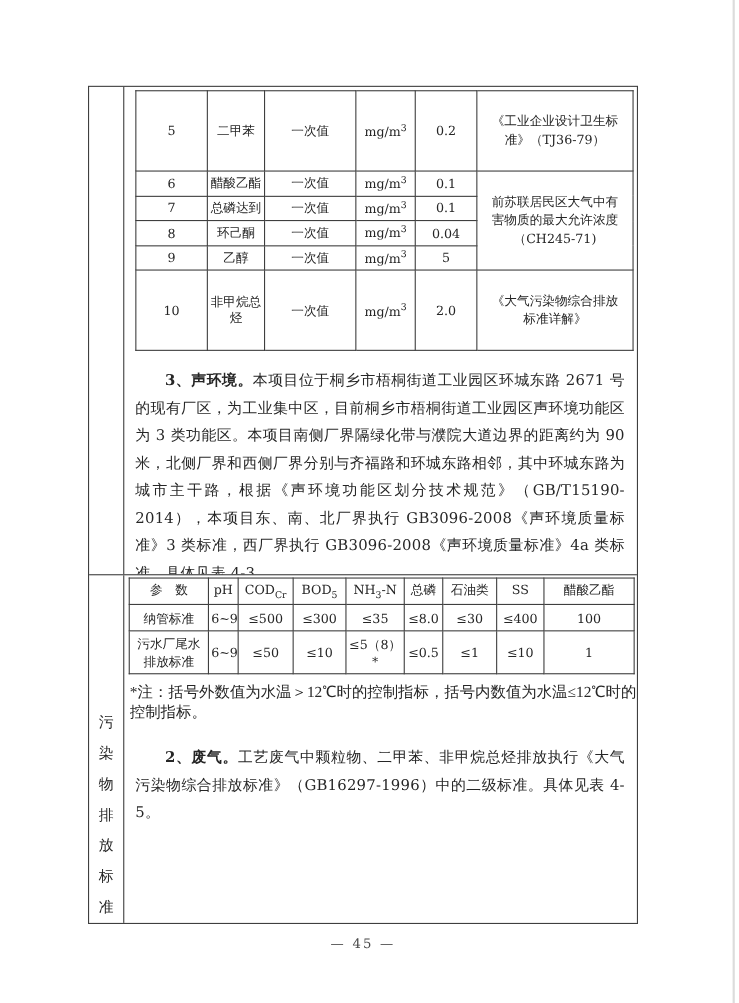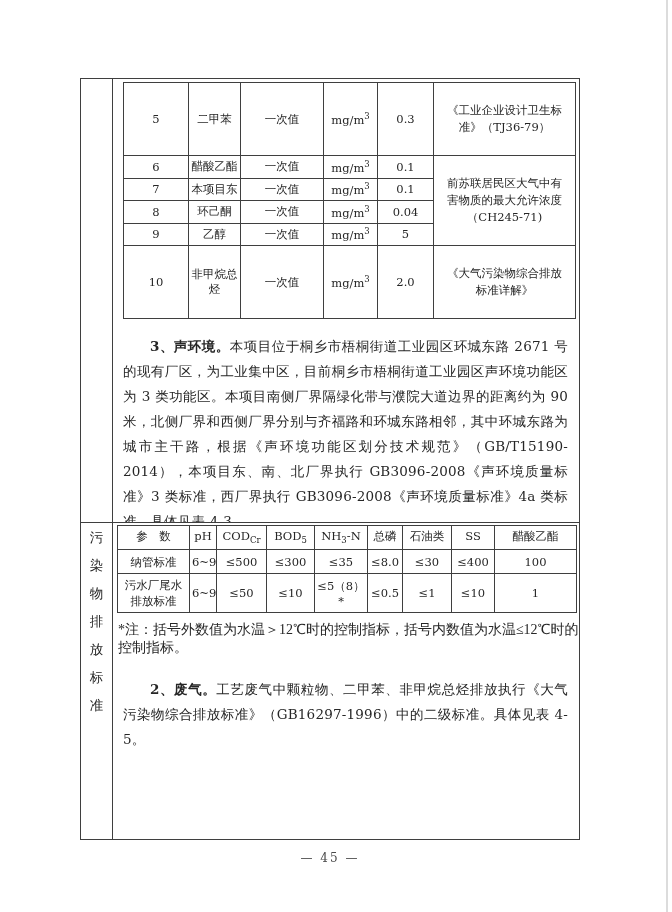--- a/index.html
+++ b/index.html
@@ -6,21 +6,21 @@
   .page{position:relative;width:672px;height:912px;background:#ffffff;overflow:hidden;
         font-family:"DejaVu Serif","Liberation Serif",serif;color:#262626;}
   .scan-edge{position:absolute;left:666px;top:0;width:2px;height:912px;background:#dcdcdc;}
 
   .outer{position:absolute;left:80px;top:78px;width:500px;height:762px;
          border:1px solid #3f3f3f;box-sizing:border-box;display:flex;flex-direction:column;}
   .outer-row{display:flex;box-sizing:border-box;}
   .row1{height:444px;border-bottom:1px solid #3f3f3f;}
   .row2{flex:1;}
   .label-cell{width:32px;border-right:1px solid #3f3f3f;box-sizing:border-box;
-              display:flex;align-items:flex-start;justify-content:center;}
+              display:flex;align-items:flex-end;justify-content:center;}
   .content-cell{flex:1;position:relative;overflow:hidden;}
   .vlabel{width:15px;font-size:13.5px;line-height:28px;text-align:center;
           word-break:break-all;letter-spacing:0;}
 
   table{border-collapse:collapse;table-layout:fixed;}
   td{border:1px solid #3f3f3f;text-align:center;vertical-align:middle;
      font-size:11.5px;padding:1px 2px;overflow:hidden;}
   sup,sub{font-size:8.5px;}
 
   .air-table{margin:3px 0 0 10px;width:452px;}
@@ -74,34 +74,34 @@
             <col style="width:54px">
               <col style="width:56px">
               <col style="width:142px">
           </colgroup>
           <tbody>
               <tr class="r5">
             <td>5</td>
             <td>二甲苯</td>
             <td>一次值</td>
             <td><span>mg/m</span><sup>3</sup></td>
-            <td>0.3</td>
+            <td>0.2</td>
             <td class="src">《工业企业设计卫生标准》（TJ36-79）</td>
           </tr>
           <tr class="rs">
             <td>6</td>
             <td>醋酸乙酯</td>
             <td>一次值</td>
             <td><span>mg/m</span><sup>3</sup></td>
             <td>0.1</td>
             <td class="src" rowspan="4">前苏联居民区大气中有害物质的最大允许浓度（CH245-71)</td>
           </tr>
           <tr class="rs">
             <td>7</td>
-            <td>本项目东</td>
+            <td>总磷达到</td>
             <td>一次值</td>
             <td><span>mg/m</span><sup>3</sup></td>
             <td>0.1</td>
           </tr>
           <tr class="rs">
             <td>8</td>
             <td>环己酮</td>
             <td>一次值</td>
             <td><span>mg/m</span><sup>3</sup></td>
             <td>0.04</td>

